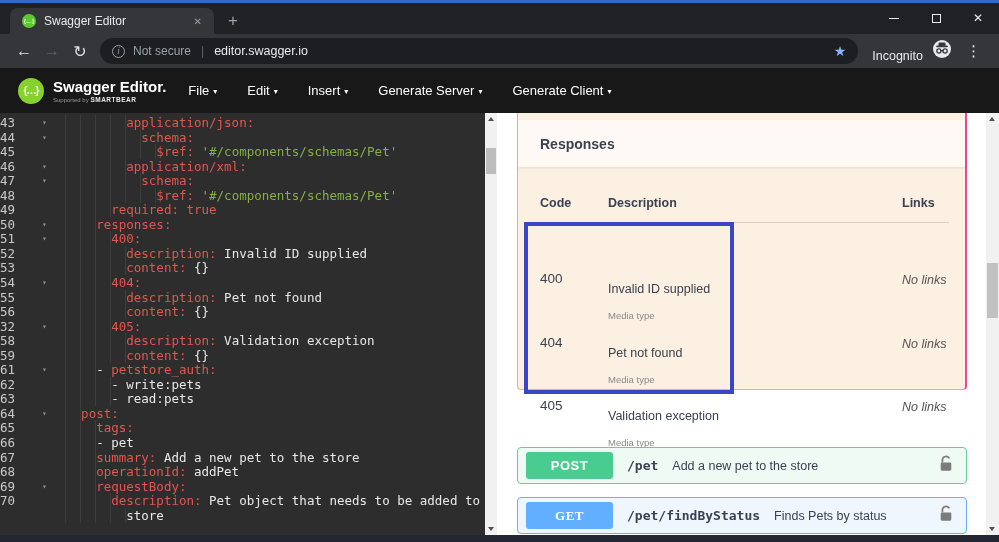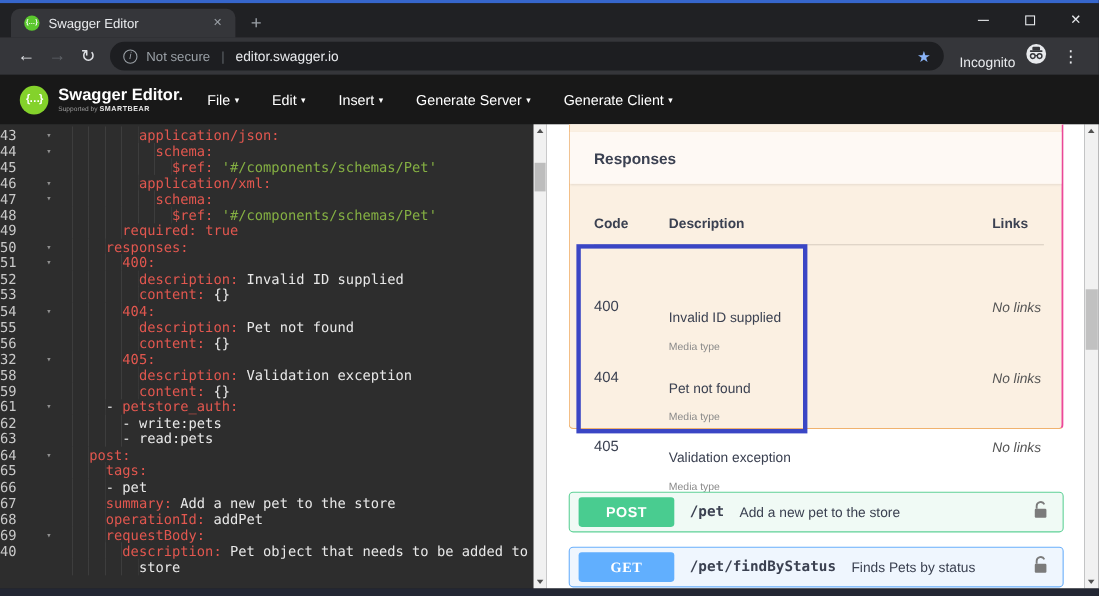--- a/index.html
+++ b/index.html
@@ -202,21 +202,21 @@
         <div class="code-line"><span class="gutter">59</span><span class="fold"></span><span class="code"><span class="indent">          </span><span class="tok-k">content:</span><span class="tok-p"> {}</span></span></div>
         <div class="code-line"><span class="gutter">61</span><span class="fold">▾</span><span class="code"><span class="indent">      </span><span class="tok-p">- </span><span class="tok-k">petstore_auth:</span></span></div>
         <div class="code-line"><span class="gutter">62</span><span class="fold"></span><span class="code"><span class="indent">        </span><span class="tok-p">- write:pets</span></span></div>
         <div class="code-line"><span class="gutter">63</span><span class="fold"></span><span class="code"><span class="indent">        </span><span class="tok-p">- read:pets</span></span></div>
         <div class="code-line"><span class="gutter">64</span><span class="fold">▾</span><span class="code"><span class="indent">    </span><span class="tok-k">post:</span></span></div>
         <div class="code-line"><span class="gutter">65</span><span class="fold"></span><span class="code"><span class="indent">      </span><span class="tok-k">tags:</span></span></div>
         <div class="code-line"><span class="gutter">66</span><span class="fold"></span><span class="code"><span class="indent">      </span><span class="tok-p">- pet</span></span></div>
         <div class="code-line"><span class="gutter">67</span><span class="fold"></span><span class="code"><span class="indent">      </span><span class="tok-k">summary:</span><span class="tok-p"> Add a new pet to the store</span></span></div>
         <div class="code-line"><span class="gutter">68</span><span class="fold"></span><span class="code"><span class="indent">      </span><span class="tok-k">operationId:</span><span class="tok-p"> addPet</span></span></div>
         <div class="code-line"><span class="gutter">69</span><span class="fold">▾</span><span class="code"><span class="indent">      </span><span class="tok-k">requestBody:</span></span></div>
-        <div class="code-line"><span class="gutter">40</span><span class="fold"></span><span class="code"><span class="indent">        </span><span class="tok-k">description:</span><span class="tok-p"> Pet object that needs to be added to the</span></span></div>
+        <div class="code-line"><span class="gutter">70</span><span class="fold"></span><span class="code"><span class="indent">        </span><span class="tok-k">description:</span><span class="tok-p"> Pet object that needs to be added to the</span></span></div>
         <div class="code-line"><span class="gutter"></span><span class="fold"></span><span class="code"><span class="indent">          </span><span class="tok-p">store</span></span></div>
       </div>
   </div>
 
   <div class="vscroll" style="left:485px;">
     <div class="arrow" style="top:0;">
         <div class="tri-up"></div>
       </div>
     <div class="thumb" style="top:35px; height:26px;"></div>
     <div class="arrow" style="bottom:0;">

